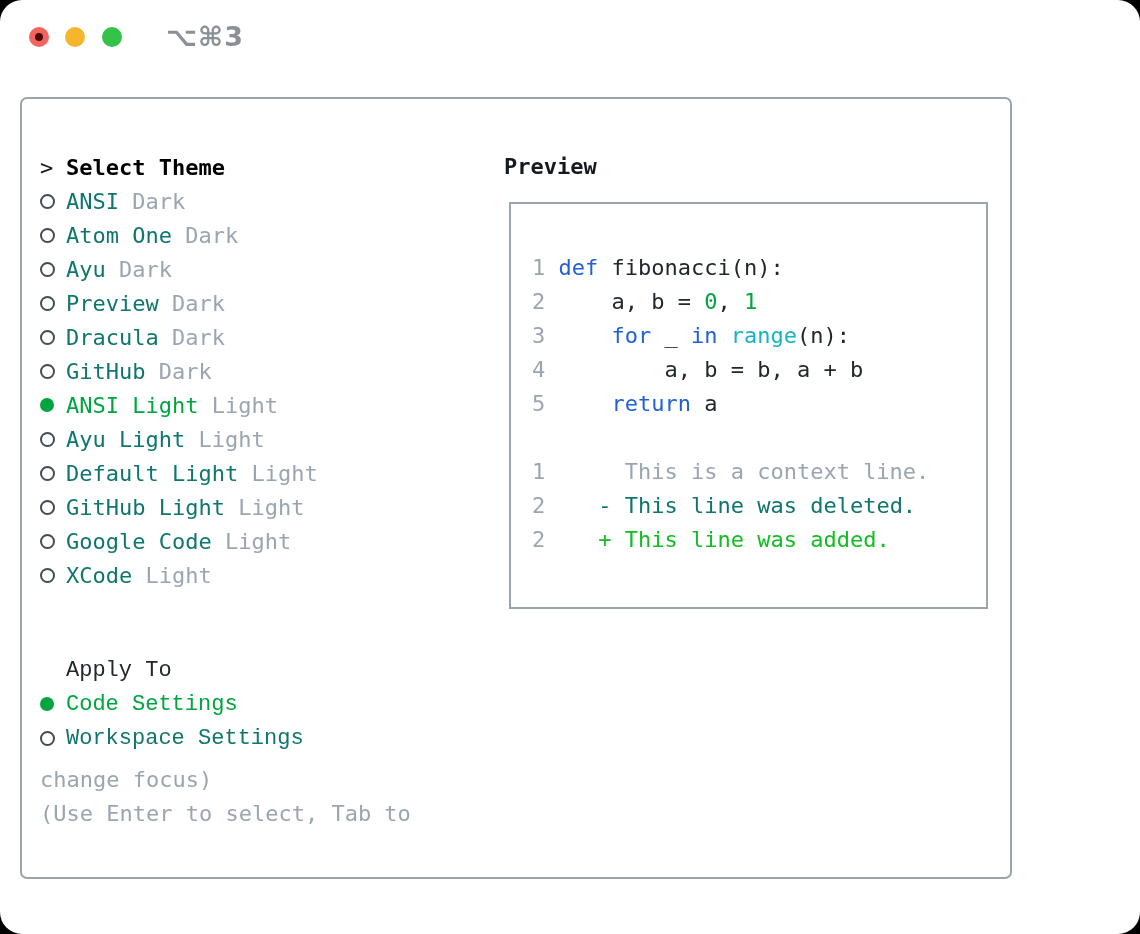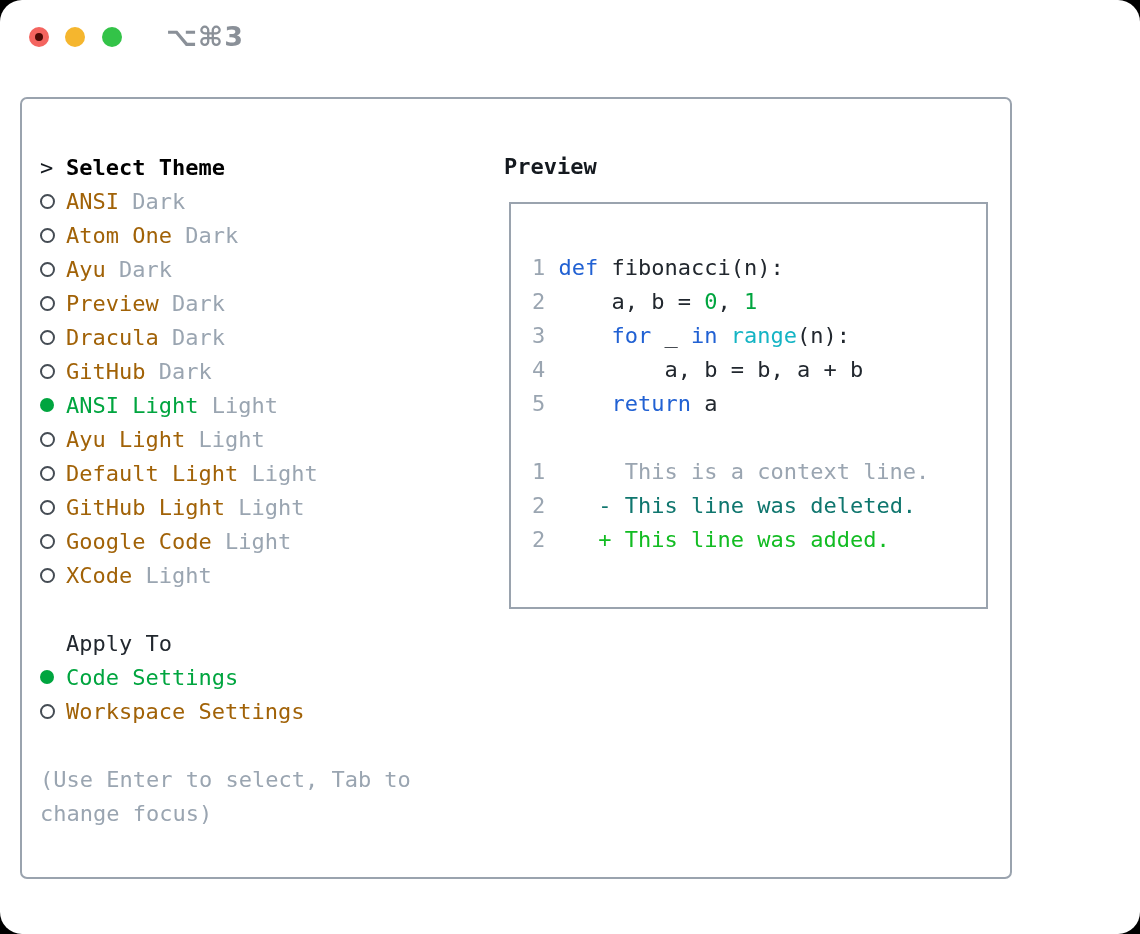--- a/index.html
+++ b/index.html
@@ -16,25 +16,25 @@
             font-weight:bold;font-size:27px;color:#8a9098;letter-spacing:1px;}
   
   .panel{position:absolute;left:20px;top:97px;width:992px;height:782px;box-sizing:border-box;
          border:2px solid #9aa3ae;border-radius:7px;background:#fff;}
   .row{display:flex;align-items:center;height:34px;white-space:pre;font-size:22px;color:#3d444c;}
   .cell{width:26px;height:34px;display:flex;align-items:center;flex:none;}
   .ring{width:11px;height:11px;border:2px solid #454c54;border-radius:50%;}
   .dot{width:14px;height:14px;border-radius:50%;background:#00a53f;}
   .prompt{font-size:22px;color:#14191f;}
   .h-bold{font-weight:bold;color:#000000;}
-  .name{color:#a16207;}
+  .name{color:#0f766e;}
   .name.sel{color:#00a53f;}
   .tag{color:#9aa5b1;}
   .themes{position:absolute;left:18px;top:51px;}
-  .apply{position:absolute;left:18px;top:527px;}
+  .apply{position:absolute;left:18px;top:554px;font-family:Liberation Mono, monospace;}
   .hints{position:absolute;left:18px;top:663px;}
   .hints .row{color:#9aa5b1;}
   
   .preview-title{position:absolute;left:482px;top:51px;height:34px;line-height:34px;
                  font-size:22px;font-weight:bold;color:#14191f;}
   .preview-box{position:absolute;left:487px;top:103px;width:479px;height:407px;box-sizing:border-box;
                border:2px solid #9aa3ae;background:#fff;padding:47px 4px 0 21px;overflow:hidden;}
   .code-line{height:34px;line-height:34px;white-space:pre;font-size:22px;}
 </style>
 </head>
@@ -75,22 +75,22 @@
       <div class="row">
         <span class="cell"></span><span style="color:#21272e;">Apply To</span>
       </div>
       <div id="apply-list">
           <div class="row"><span class="cell"><span class="dot"></span></span><span class="name sel">Code Settings</span></div>
           <div class="row"><span class="cell"><span class="ring"></span></span><span class="name">Workspace Settings</span></div>
         </div>
     </div>
 
     <div class="hints">
+      <div class="row">change focus)</div>
       <div class="row">(Use Enter to select, Tab to</div>
-      <div class="row">change focus)</div>
     </div>
 
     <div class="preview-title">Preview</div>
     <div class="preview-box">
       <div id="preview-lines">
           <div class="code-line"><span style="color: rgb(154, 165, 177);">1 </span><span style="color: rgb(33, 97, 211);">def</span><span style="color: rgb(33, 39, 46);"> fibonacci(n):</span></div>
           <div class="code-line"><span style="color: rgb(154, 165, 177);">2 </span><span style="color: rgb(33, 39, 46); text-align: center;">    a, b = </span><span style="color: rgb(0, 165, 63);">0</span><span style="color: rgb(33, 39, 46);">, </span><span style="color: rgb(0, 165, 63);">1</span></div>
           <div class="code-line"><span style="color: rgb(154, 165, 177);">3 </span><span style="color: rgb(33, 39, 46);">    </span><span style="color: rgb(33, 97, 211);">for</span><span style="color: rgb(33, 39, 46);"> _ </span><span style="color: rgb(33, 97, 211);">in</span><span style="color: rgb(33, 39, 46);"> </span><span style="color: rgb(20, 180, 196);">range</span><span style="color: rgb(33, 39, 46);">(n):</span></div>
           <div class="code-line"><span style="color: rgb(154, 165, 177);">4 </span><span style="color: rgb(33, 39, 46);">        a, b = b, a + b</span></div>
           <div class="code-line"><span style="color: rgb(154, 165, 177);">5 </span><span style="color: rgb(33, 39, 46);">    </span><span style="color: rgb(33, 97, 211);">return</span><span style="color: rgb(33, 39, 46);"> a</span></div>

